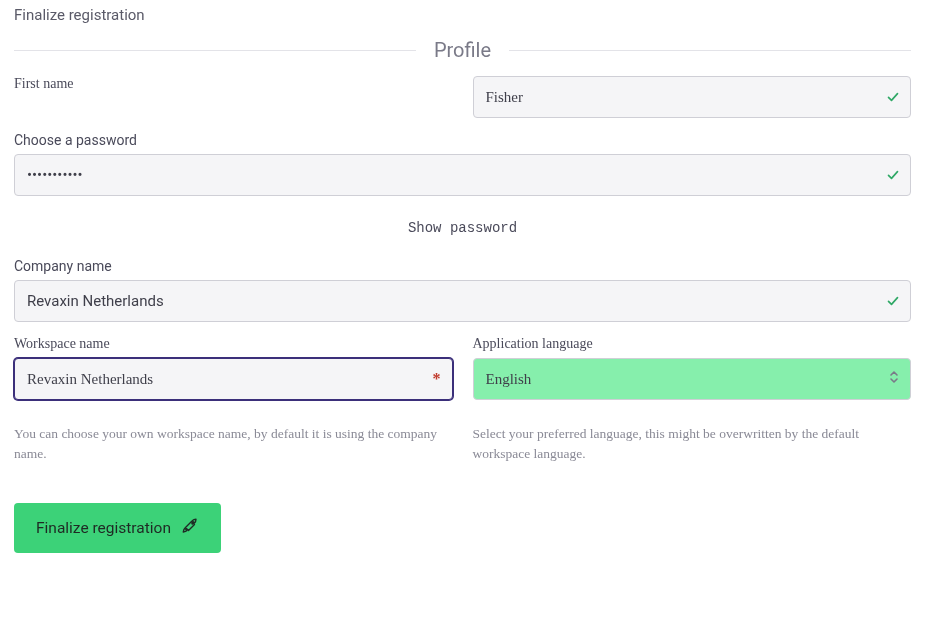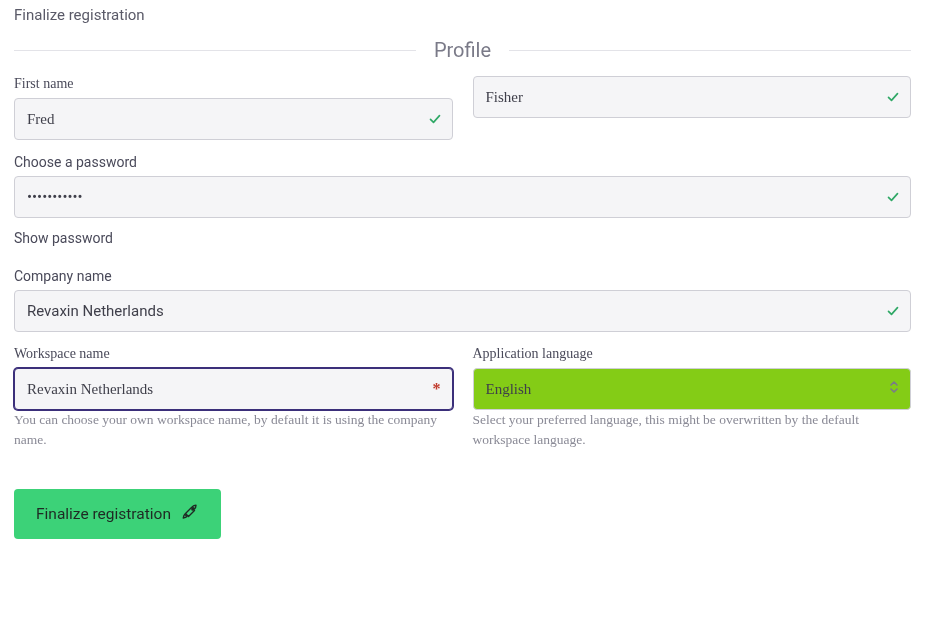--- a/index.html
+++ b/index.html
@@ -70,21 +70,21 @@
     font-family: inherit;
   }
   .input.focused {
     border: 1px solid #3b2f7a;
     box-shadow: 0 0 0 1px #3b2f7a;
   }
   .select {
     appearance: none;
     -webkit-appearance: none;
     -moz-appearance: none;
-    background: #84cc16;
+    background: #86efac;
   }
   .status-icon {
     position: absolute;
     right: 12px;
     top: 50%;
     transform: translateY(-50%);
     display: flex;
     align-items: center;
     justify-content: center;
     pointer-events: none;
@@ -99,27 +99,28 @@
     position: absolute;
     right: 12px;
     top: 50%;
     transform: translateY(-50%);
     color: #7a7a88;
     pointer-events: none;
   }
   .hint {
     font-size: 13.5px;
     color: #8a8a96;
-    margin-top: 0;
+    margin-top: 24px;
     line-height: 1.45;
   }
   .link-row {
     display: flex;
-    justify-content: flex-start;
-    margin-top: 12px;
+    justify-content: center;
+    margin-top: 24px;
+    font-family: Liberation Mono, monospace;
   }
   .link {
     font-size: 14px;
     color: #4a4a5a;
     cursor: pointer;
   }
   .spacer-sm { height: 14px; }
   .spacer-md { height: 22px; }
   .spacer-lg { height: 40px; }
   .btn-primary {
@@ -148,28 +149,20 @@
   
   <div class="divider-wrap">
     <div class="divider-line"></div>
     <div class="divider-text">Profile</div>
     <div class="divider-line"></div>
   </div>
 
   <div class="row">
     <div class="col">
       <div class="label">First name</div>
-      <div class="field-wrap">
-        <input class="input" type="text" value="Fred" style="">
-        <span class="status-icon check-icon">
-          <svg viewBox="0 0 16 16" fill="none" stroke="#2fa866" stroke-width="2.2" stroke-linecap="round" stroke-linejoin="round">
-              <polyline points="2,8.5 6,12.5 14,3.5"></polyline>
-            </svg>
-        </span>
-      </div>
     </div>
     <div class="col">
       <div class="field-wrap">
         <input class="input" type="text" value="Fisher" style="">
         <span class="status-icon check-icon">
           <svg viewBox="0 0 16 16" fill="none" stroke="#2fa866" stroke-width="2.2" stroke-linecap="round" stroke-linejoin="round">
               <polyline points="2,8.5 6,12.5 14,3.5"></polyline>
             </svg>
         </span>
       </div>

